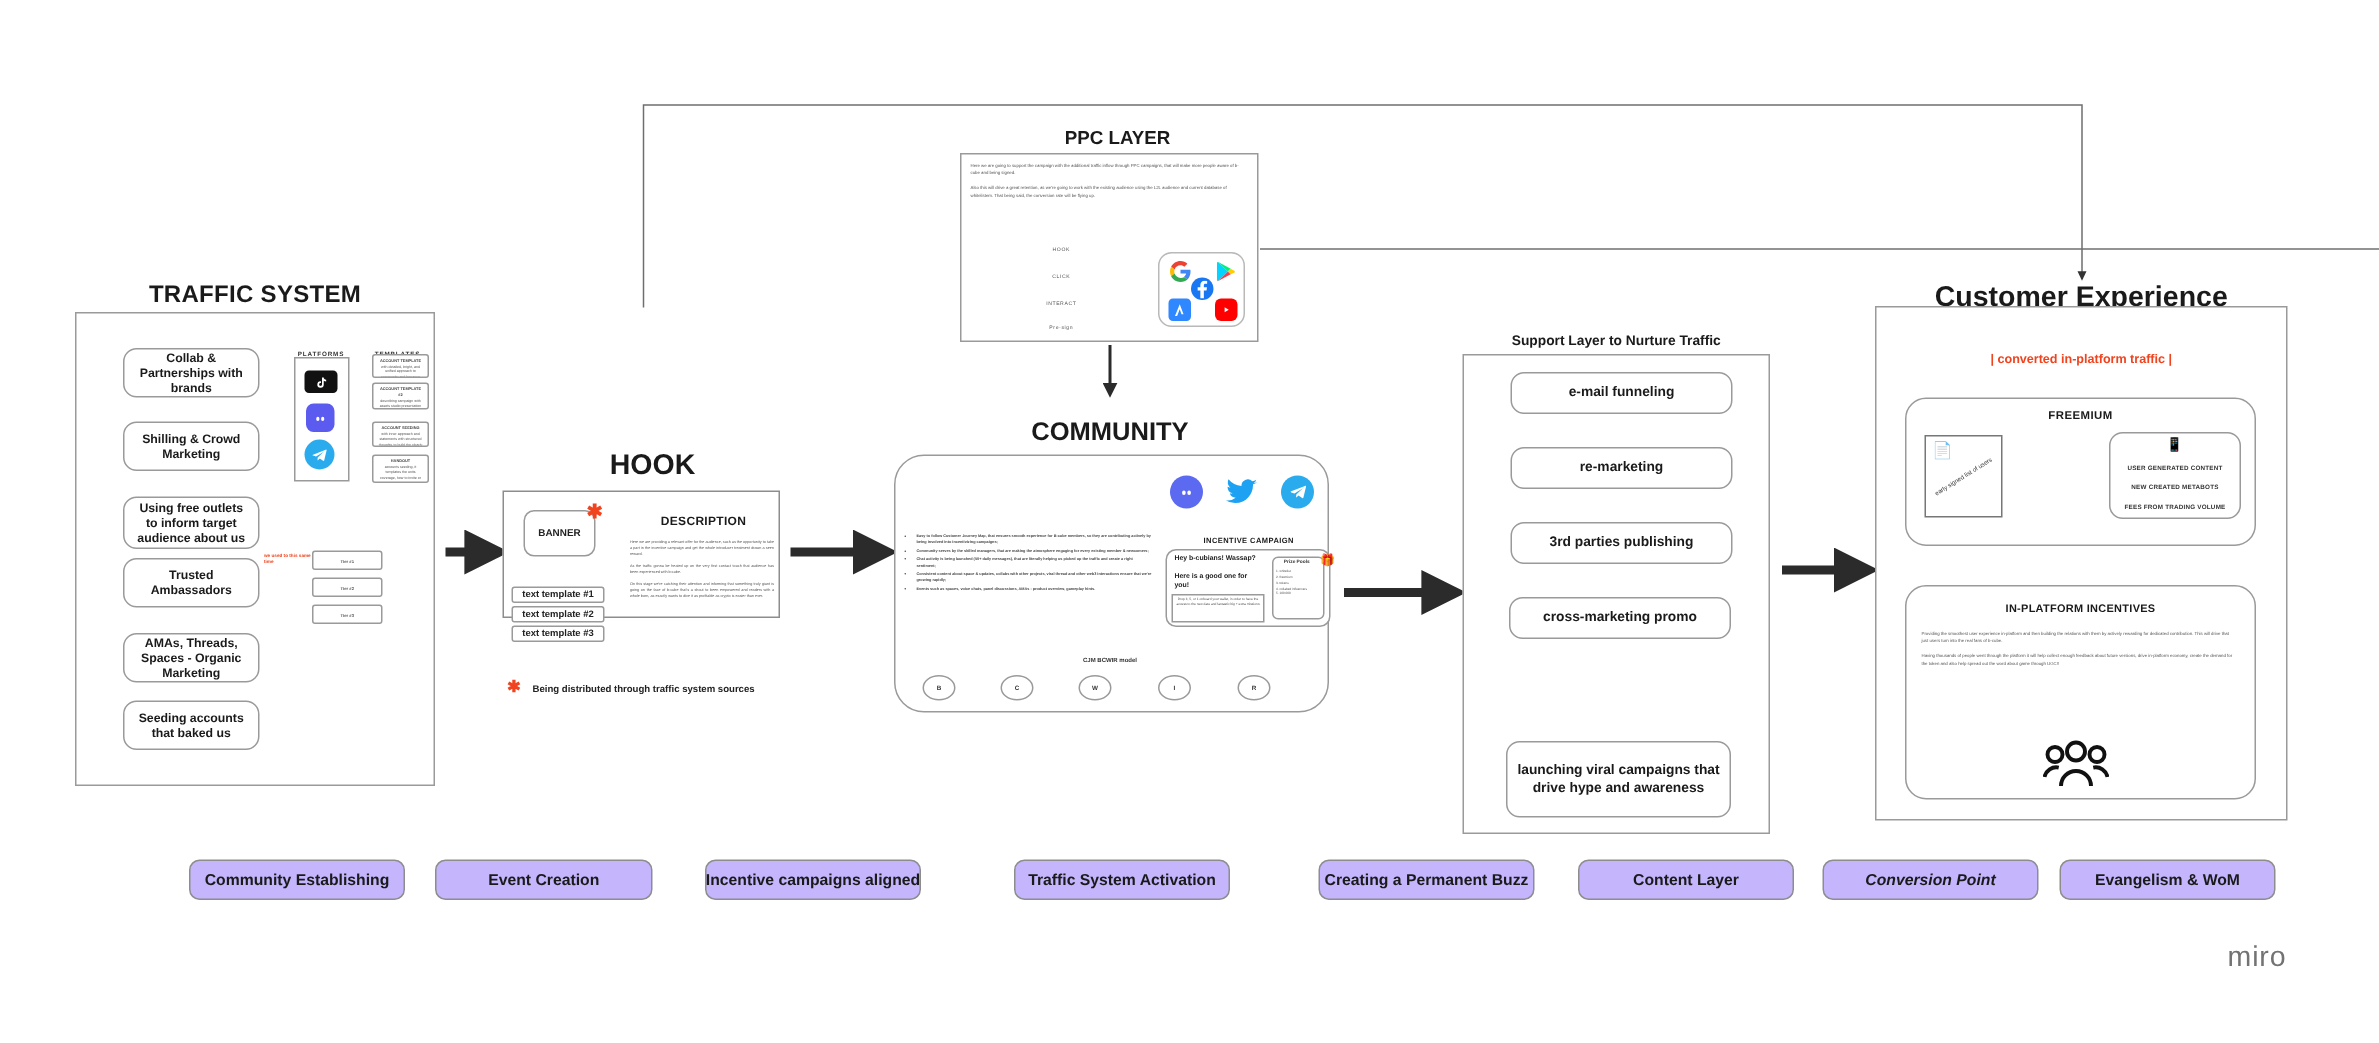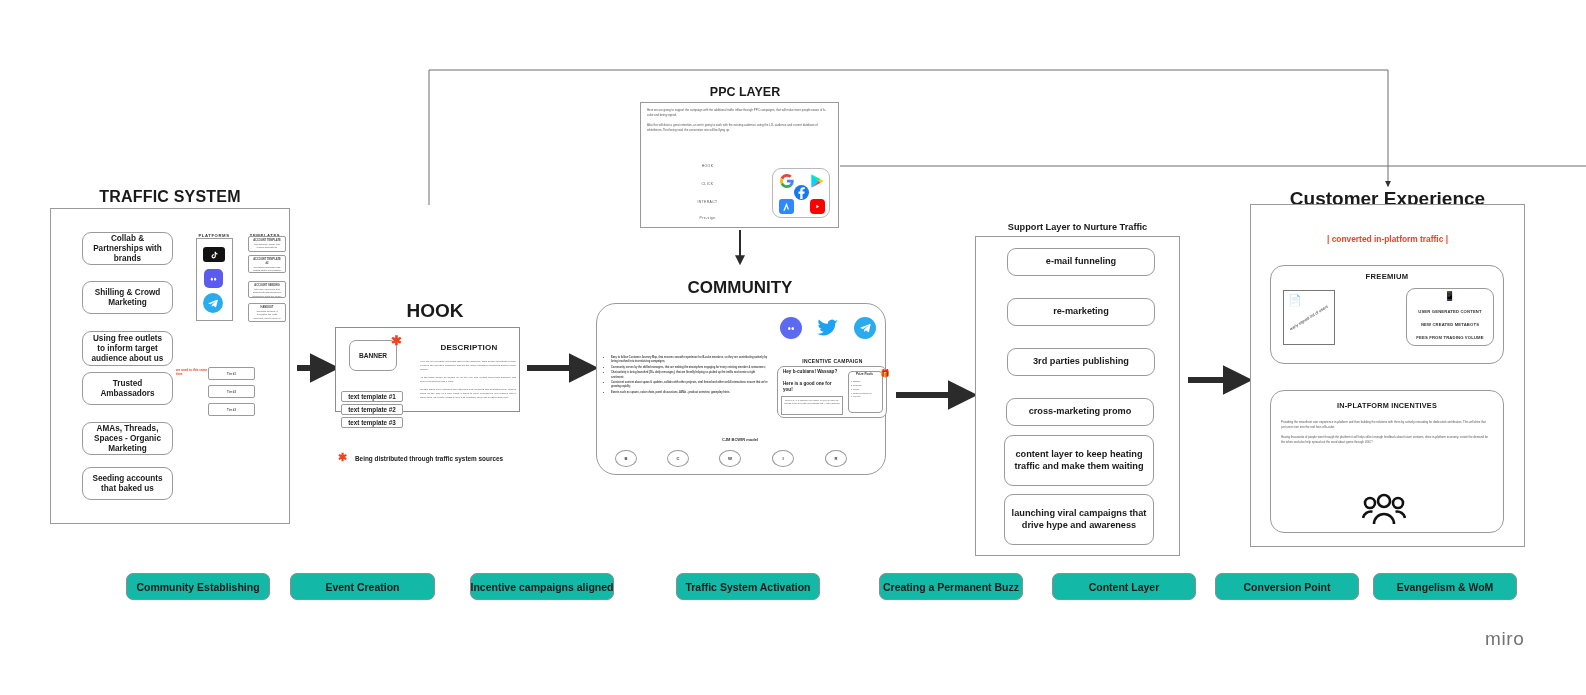--- a/index.html
+++ b/index.html
@@ -107,21 +107,21 @@
   #doc-rot span { transform:rotate(-32deg); font-size:4.1px; color:#333; text-align:center; line-height:1.35; display:block; width:44px;}
   #ugc-box { left:1406px; top:288px; width:88px; height:58px; border:1px solid #9a9a9a; border-radius:9px; background:#fff;}
   .ugc-row { position:absolute; width:88px; text-align:center; font-size:4.2px; font-weight:700; color:#333; letter-spacing:.15px;}
   #incent-box { left:1270px; top:390px; width:234px; height:143px; border:1px solid #9a9a9a; border-radius:14px; background:#fff;}
   #incent-title { left:1270px; top:401px; width:234px; text-align:center; font-size:7.3px; font-weight:700; letter-spacing:.2px;}
   #incent-body { left:1281px; top:420px; width:210px; font-size:2.9px; line-height:1.62; color:#555;}
 
   
   .chip {
     position:absolute; top:573px; height:27px;
-    border:1px solid #8d8d8d; border-radius:7px; background:#14b8a6;
+    border:1px solid #8d8d8d; border-radius:7px; background:#c4b5fd;
     display:flex;align-items:center;justify-content:center;
     font-size:10.5px; font-weight:700; color:#1a1a1a; white-space:nowrap;
   }
 
   
   #miro { left:1485px; top:628px; font-size:19px; color:#737373; font-weight:400; letter-spacing:.6px;}
 
   
   svg.conn { position:absolute; left:0; top:0; width:1586px; height:695px; pointer-events:none; }
 </style>
@@ -365,21 +365,20 @@
   <div class="abs cjm-c" style="left:719px;top:450px;">W</div>
   <div class="abs cjm-c" style="left:772px;top:450px;">I</div>
   <div class="abs cjm-c" style="left:825px;top:450px;">R</div>
 
   <div class="abs sect-title" id="sup-title">Support Layer to Nurture Traffic</div>
   <div class="abs" id="sup-frame"></div>
   <div class="abs node sup-item" style="left:1007px;top:248px;width:148px;height:28px;">e-mail funneling</div>
   <div class="abs node sup-item" style="left:1007px;top:298px;width:148px;height:28px;">re-marketing</div>
   <div class="abs node sup-item" style="left:1007px;top:348px;width:148px;height:28px;">3rd parties publishing</div>
   <div class="abs node sup-item" style="left:1006px;top:398px;width:148px;height:28px;">cross-marketing promo</div>
-  <div class="abs node sup-item" style="left:1004px;top:435px;width:150px;height:51px;">content layer to keep heating traffic and make them waiting</div>
   <div class="abs node sup-item" style="left:1004px;top:494px;width:150px;height:51px;">launching viral campaigns that drive hype and awareness</div>
 
   <div class="abs sect-title" id="cx-title">Customer Experience</div>
   <div class="abs" id="cx-frame"></div>
   <div class="abs" id="cx-sub">| converted in-platform traffic |</div>
 
   <div class="abs" id="freemium-box"></div>
   <div class="abs" id="freemium-title">FREEMIUM</div>
   <div class="abs" id="doc-box"></div>
   <div class="abs" style="left:1288px;top:294px;font-size:11px;">📄</div>
@@ -409,18 +408,18 @@
       <path d="M43 26 a8 8 0 0 0 -9.5 -6.3"></path>
     </svg>
   </div>
 
   <div class="chip" style="left:126px;width:144px;">Community Establishing</div>
   <div class="chip" style="left:290px;width:145px;">Event Creation</div>
   <div class="chip" style="left:470px;width:144px;">Incentive campaigns aligned</div>
   <div class="chip" style="left:676px;width:144px;">Traffic System Activation</div>
   <div class="chip" style="left:879px;width:144px;">Creating a Permanent Buzz</div>
   <div class="chip" style="left:1052px;width:144px;">Content Layer</div>
-  <div class="chip" style="left:1215px;width:144px;">Conversion Point</div>
+  <div class="chip" style="left:1215px;width:144px;font-style:italic;">Conversion Point</div>
   <div class="chip" style="left:1373px;width:144px;">Evangelism &amp; WoM</div>
 
   <div class="abs" id="miro">miro</div>
 
 </div>
 
 </body></html>

